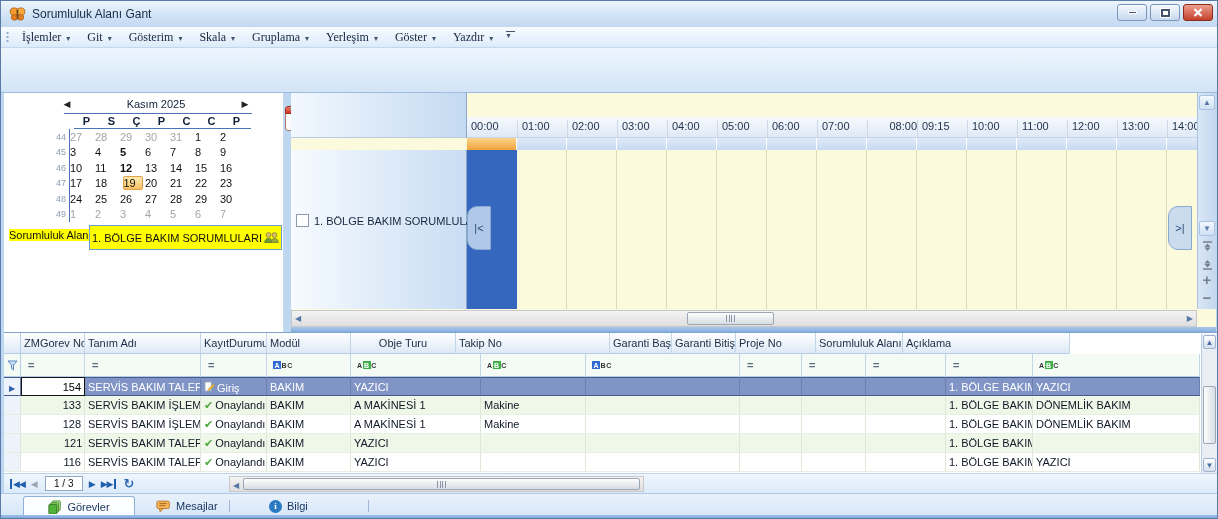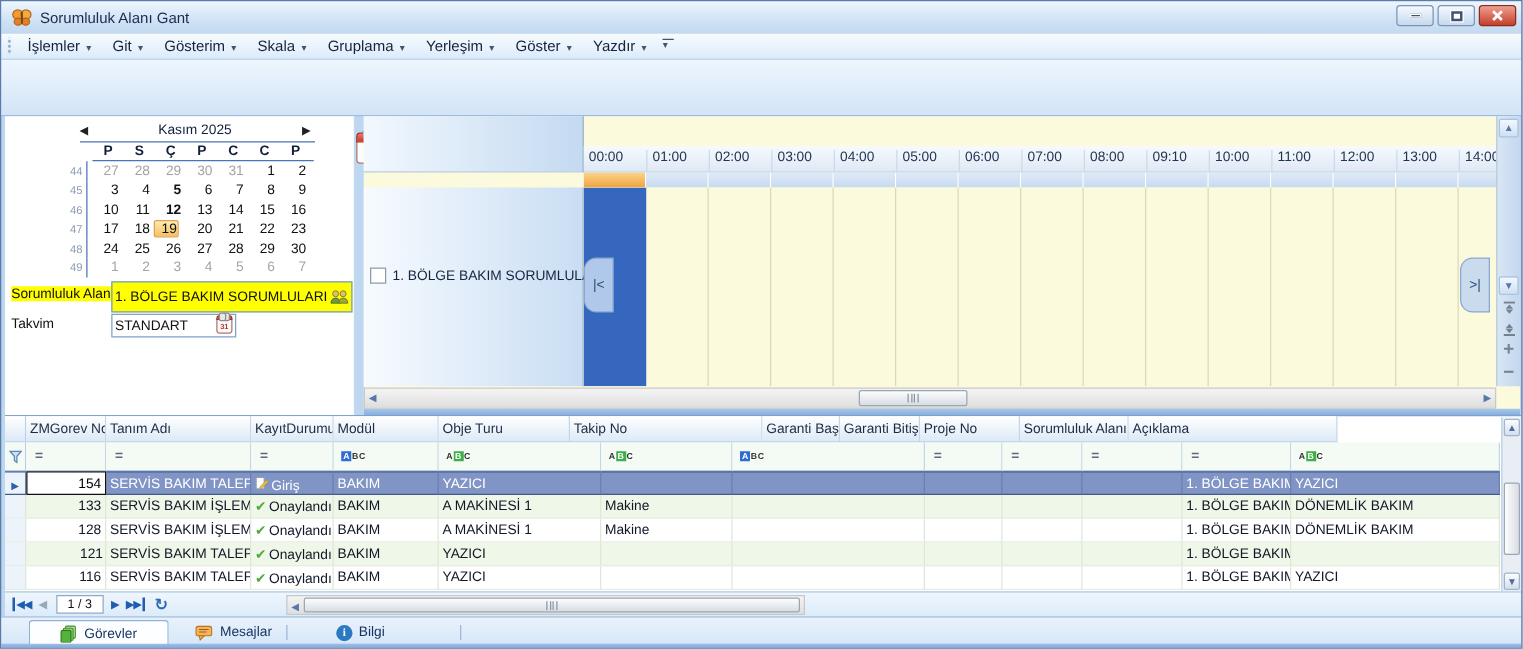--- a/index.html
+++ b/index.html
@@ -9,21 +9,21 @@
   .titlebar{position:absolute;left:0;top:0;width:100%;height:26px;background:linear-gradient(#eef6fe,#cfe2f5 60%,#c3d9f0);display:flex;align-items:center;padding-left:8px;}
   .title-text{font-size:12px;color:#1b2c4a;margin-left:6px;}
   .winbtns{position:absolute;right:4px;top:3px;display:flex;gap:3px;}
   .wbtn{width:30px;height:17px;border-radius:3px;border:1px solid #7c94b5;background:linear-gradient(#f4f9fe,#c6d9ee);display:flex;align-items:center;justify-content:center;}
   .wbtn.close{background:linear-gradient(#ef9f8e,#c3402c);border-color:#8e2c1c;}
   .glyph-min{width:9px;height:3px;background:#44536e;border:1px solid #fff;}
   .glyph-max{width:9px;height:8px;border:2px solid #44536e;box-shadow:0 0 0 1px #fff;background:#fff;}
   
   .menubar{position:absolute;left:0;top:26px;width:100%;height:21px;background:linear-gradient(#f7fbfe,#dcebfa);border-bottom:1px solid #c2d6ec;display:flex;align-items:center;}
   .grip{width:5px;height:70%;margin:0 4px;background:radial-gradient(circle,#8fadd1 1px,transparent 1.3px);background-size:4px 4px;background-position:center;}
-  .menu-item{font-size:12px;color:#15233c;padding:2px 9px 2px 8px;position:relative;cursor:default;}
+  .menu-item{font-size:12px;color:#15233c;padding:2px 9px 2px 8px;position:relative;cursor:default;font-family:Liberation Serif, serif;}
   .menu-item::after{content:"▾";font-size:8px;color:#44536e;margin-left:5px;}
   .overflow-btn{width:13px;height:14px;position:relative;margin-left:2px;}
   .overflow-btn::before{content:"";position:absolute;left:2px;right:2px;top:1px;border-top:1px solid #44536e;}
   .overflow-btn::after{content:"▾";position:absolute;left:2px;top:1px;font-size:8px;color:#44536e;}
   
   .toolbar{position:absolute;left:0;top:47px;width:100%;height:45px;background:linear-gradient(#eef6fe,#d2e4f6);border-bottom:1px solid #9fbcdd;}
   .tbtn{position:absolute;top:53px;height:36px;display:flex;align-items:center;justify-content:center;border-radius:3px;}
   .tbtn.hl{background:linear-gradient(#fdda8c,#fbae4c);border:1px solid #c98a2e;}
   .tsep{position:absolute;top:55px;height:30px;width:1px;background:#aec8e4;box-shadow:1px 0 0 #fff;}
   .tgrip{position:absolute;top:55px;height:30px;width:5px;background:radial-gradient(circle,#8fadd1 1px,transparent 1.3px);background-size:4px 4px;}
@@ -45,21 +45,21 @@
   .left-panel{position:absolute;left:3px;top:92px;width:280px;height:239px;background:#fff;border-right:1px solid #c6d9ee;}
   .cal-wrap{position:absolute;left:48px;top:3px;width:208px;}
   .cal-title{display:flex;align-items:center;height:16px;font-size:11px;color:#10203a;}
   .cal-arrow{width:30px;text-align:center;font-size:9px;color:#222;}
   .cal-titletext{flex:1;text-align:center;}
   .cal-underline{border-bottom:1px solid #4a74b5;margin:1px 8px 0 12px;}
   .cal-dayhead{display:flex;margin-left:22px;height:15px;align-items:center;border-bottom:1px solid #4a74b5;width:177px;}
   .cal-dh{width:25px;text-align:center;font-size:11px;color:#10203a;font-weight:bold;}
   .cal-row{display:flex;height:15.5px;align-items:center;}
   .cal-wk{width:18px;text-align:right;font-size:9px;color:#8e9cb5;padding-right:3px;border-right:1px solid #4a74b5;height:100%;display:flex;align-items:center;justify-content:flex-end;}
-  .cal-day{width:25px;text-align:right;font-size:11px;color:#111;}
+  .cal-day{width:25px;text-align:left;font-size:11px;color:#111;}
   .cal-day.out{color:#a4a4a4;}
   .cal-day.bold{font-weight:bold;}
   .cal-day.sel{background:linear-gradient(#fdeab0,#f6c162);border:1px solid #dfa14a;border-radius:2px;width:20px;margin:0 2.5px;}
   .fieldrow{position:absolute;left:0;font-size:11px;color:#111;}
   .flabel{position:absolute;left:5px;top:4px;white-space:nowrap;}
   .flabel.yellow,.fval.yellow{background:#ffff00;}
   .fbox{position:absolute;display:flex;align-items:center;}
   
   .gantt{position:absolute;left:290px;top:92px;width:925px;height:239px;background:#fcfadd;}
   .g-corner{position:absolute;left:0;top:0;width:176px;height:45px;background:linear-gradient(90deg,#f2f8fe,#c4daf1);border-bottom:1px solid #b9cbe2;border-right:1px solid #8aa6c8;}
@@ -436,45 +436,35 @@
       <div class="fbox" style="left:85px;top:0;width:193px;height:25px;background:#ffff00;border:1px solid #6f9ad0;padding:0 2px;">
         <span style="flex:1;font-size:11px;white-space:nowrap;overflow:hidden">1. BÖLGE BAKIM SORUMLULARI</span>
         <svg width="15" height="14" viewBox="0 0 20 18">
             <circle cx="6" cy="5" r="3.2" fill="#d8c26a" stroke="#8a7a2a"></circle>
             <path d="M1 15c0-3.6 2.3-5.4 5-5.4s5 1.8 5 5.4z" fill="#6f9a3c" stroke="#4a702a"></path>
             <circle cx="14" cy="5" r="3.2" fill="#d8c26a" stroke="#8a7a2a"></circle>
             <path d="M9.5 15c0-3.6 2-5.4 4.5-5.4s5 1.8 5 5.4z" fill="#9aa83c" stroke="#6a7a2a"></path>
           </svg>
       </div>
     </div>
-    <div class="fieldrow" style="top:156px;width:280px;height:22px">
-      <span class="flabel">Takvim</span>
-      <div class="fbox" style="left:85px;top:2px;width:100px;height:19px;background:#fff;border:1px solid #7da1c9;padding:0 2px;">
-        <span style="flex:1;font-size:11px;white-space:nowrap;overflow:hidden">STANDART</span>
-        <div class="calicon" style="width:13px;height:13px">
-            <div class="top" style="height:4px"></div>
-            <span class="num" style="top:3px;font-size:6px;color:#c0392b;font-weight:bold">31</span>
-          </div>
-      </div>
-    </div>
   </div>
 
   <div class="gantt">
     <div class="g-corner"></div>
     <div class="g-hours" id="g-hours">
         <span class="g-hour" style="left: 0px;">00:00</span>
         <span class="g-hour" style="left: 50px;">01:00</span>
         <span class="g-hour" style="left: 100px;">02:00</span>
         <span class="g-hour" style="left: 150px;">03:00</span>
         <span class="g-hour" style="left: 200px;">04:00</span>
         <span class="g-hour" style="left: 250px;">05:00</span>
         <span class="g-hour" style="left: 300px;">06:00</span>
         <span class="g-hour" style="left: 350px;">07:00</span>
-        <span class="g-hour" style="left: 400px;">08:00</span>
-        <span class="g-hour" style="left: 450px;">09:10</span>
+        <span class="g-hour" style="left: 400px; text-align: right;">08:00</span>
+        <span class="g-hour" style="left: 450px;">09:15</span>
         <span class="g-hour" style="left: 500px;">10:00</span>
         <span class="g-hour" style="left: 550px;">11:00</span>
         <span class="g-hour" style="left: 600px;">12:00</span>
         <span class="g-hour" style="left: 650px;">13:00</span>
         <span class="g-hour" style="left: 700px;">14:00</span>
       </div>
     <div class="g-strip" id="g-strip">
         <span class="g-stripcell cur" style="left: 0px;"></span>
         <span class="g-stripcell" style="left: 50px;"></span>
         <span class="g-stripcell" style="left: 100px;"></span>
@@ -553,21 +543,21 @@
     <div class="g-bottomband"></div>
   </div>
 
   <div class="grid">
     <div class="grow ghead" id="grid-head">
         <div class="gcell ind"></div>
         <div class="gcell" style="flex-basis: 64px;">ZMGorev No</div>
         <div class="gcell" style="flex-basis: 116px;">Tanım Adı</div>
         <div class="gcell" style="flex-basis: 66px;">KayıtDurumu</div>
         <div class="gcell" style="flex-basis: 84px;">Modül</div>
-        <div class="gcell" style="flex-basis: 105px;">Obje Turu</div>
+        <div class="gcell" style="flex-basis: 105px; text-align: center;">Obje Turu</div>
         <div class="gcell" style="flex-basis: 154px;">Takip No</div>
         <div class="gcell" style="flex-basis: 62px;">Garanti Başla</div>
         <div class="gcell" style="flex-basis: 64px;">Garanti Bitiş</div>
         <div class="gcell" style="flex-basis: 80px;">Proje No</div>
         <div class="gcell" style="flex-basis: 87px;">Sorumluluk Alanı</div>
         <div class="gcell" style="flex-basis: 167px;">Açıklama</div>
       </div>
     <div class="grow gfilter" id="grid-filter">
         <div class="gcell ind">
           <svg width="11" height="11" viewBox="0 0 11 11">

